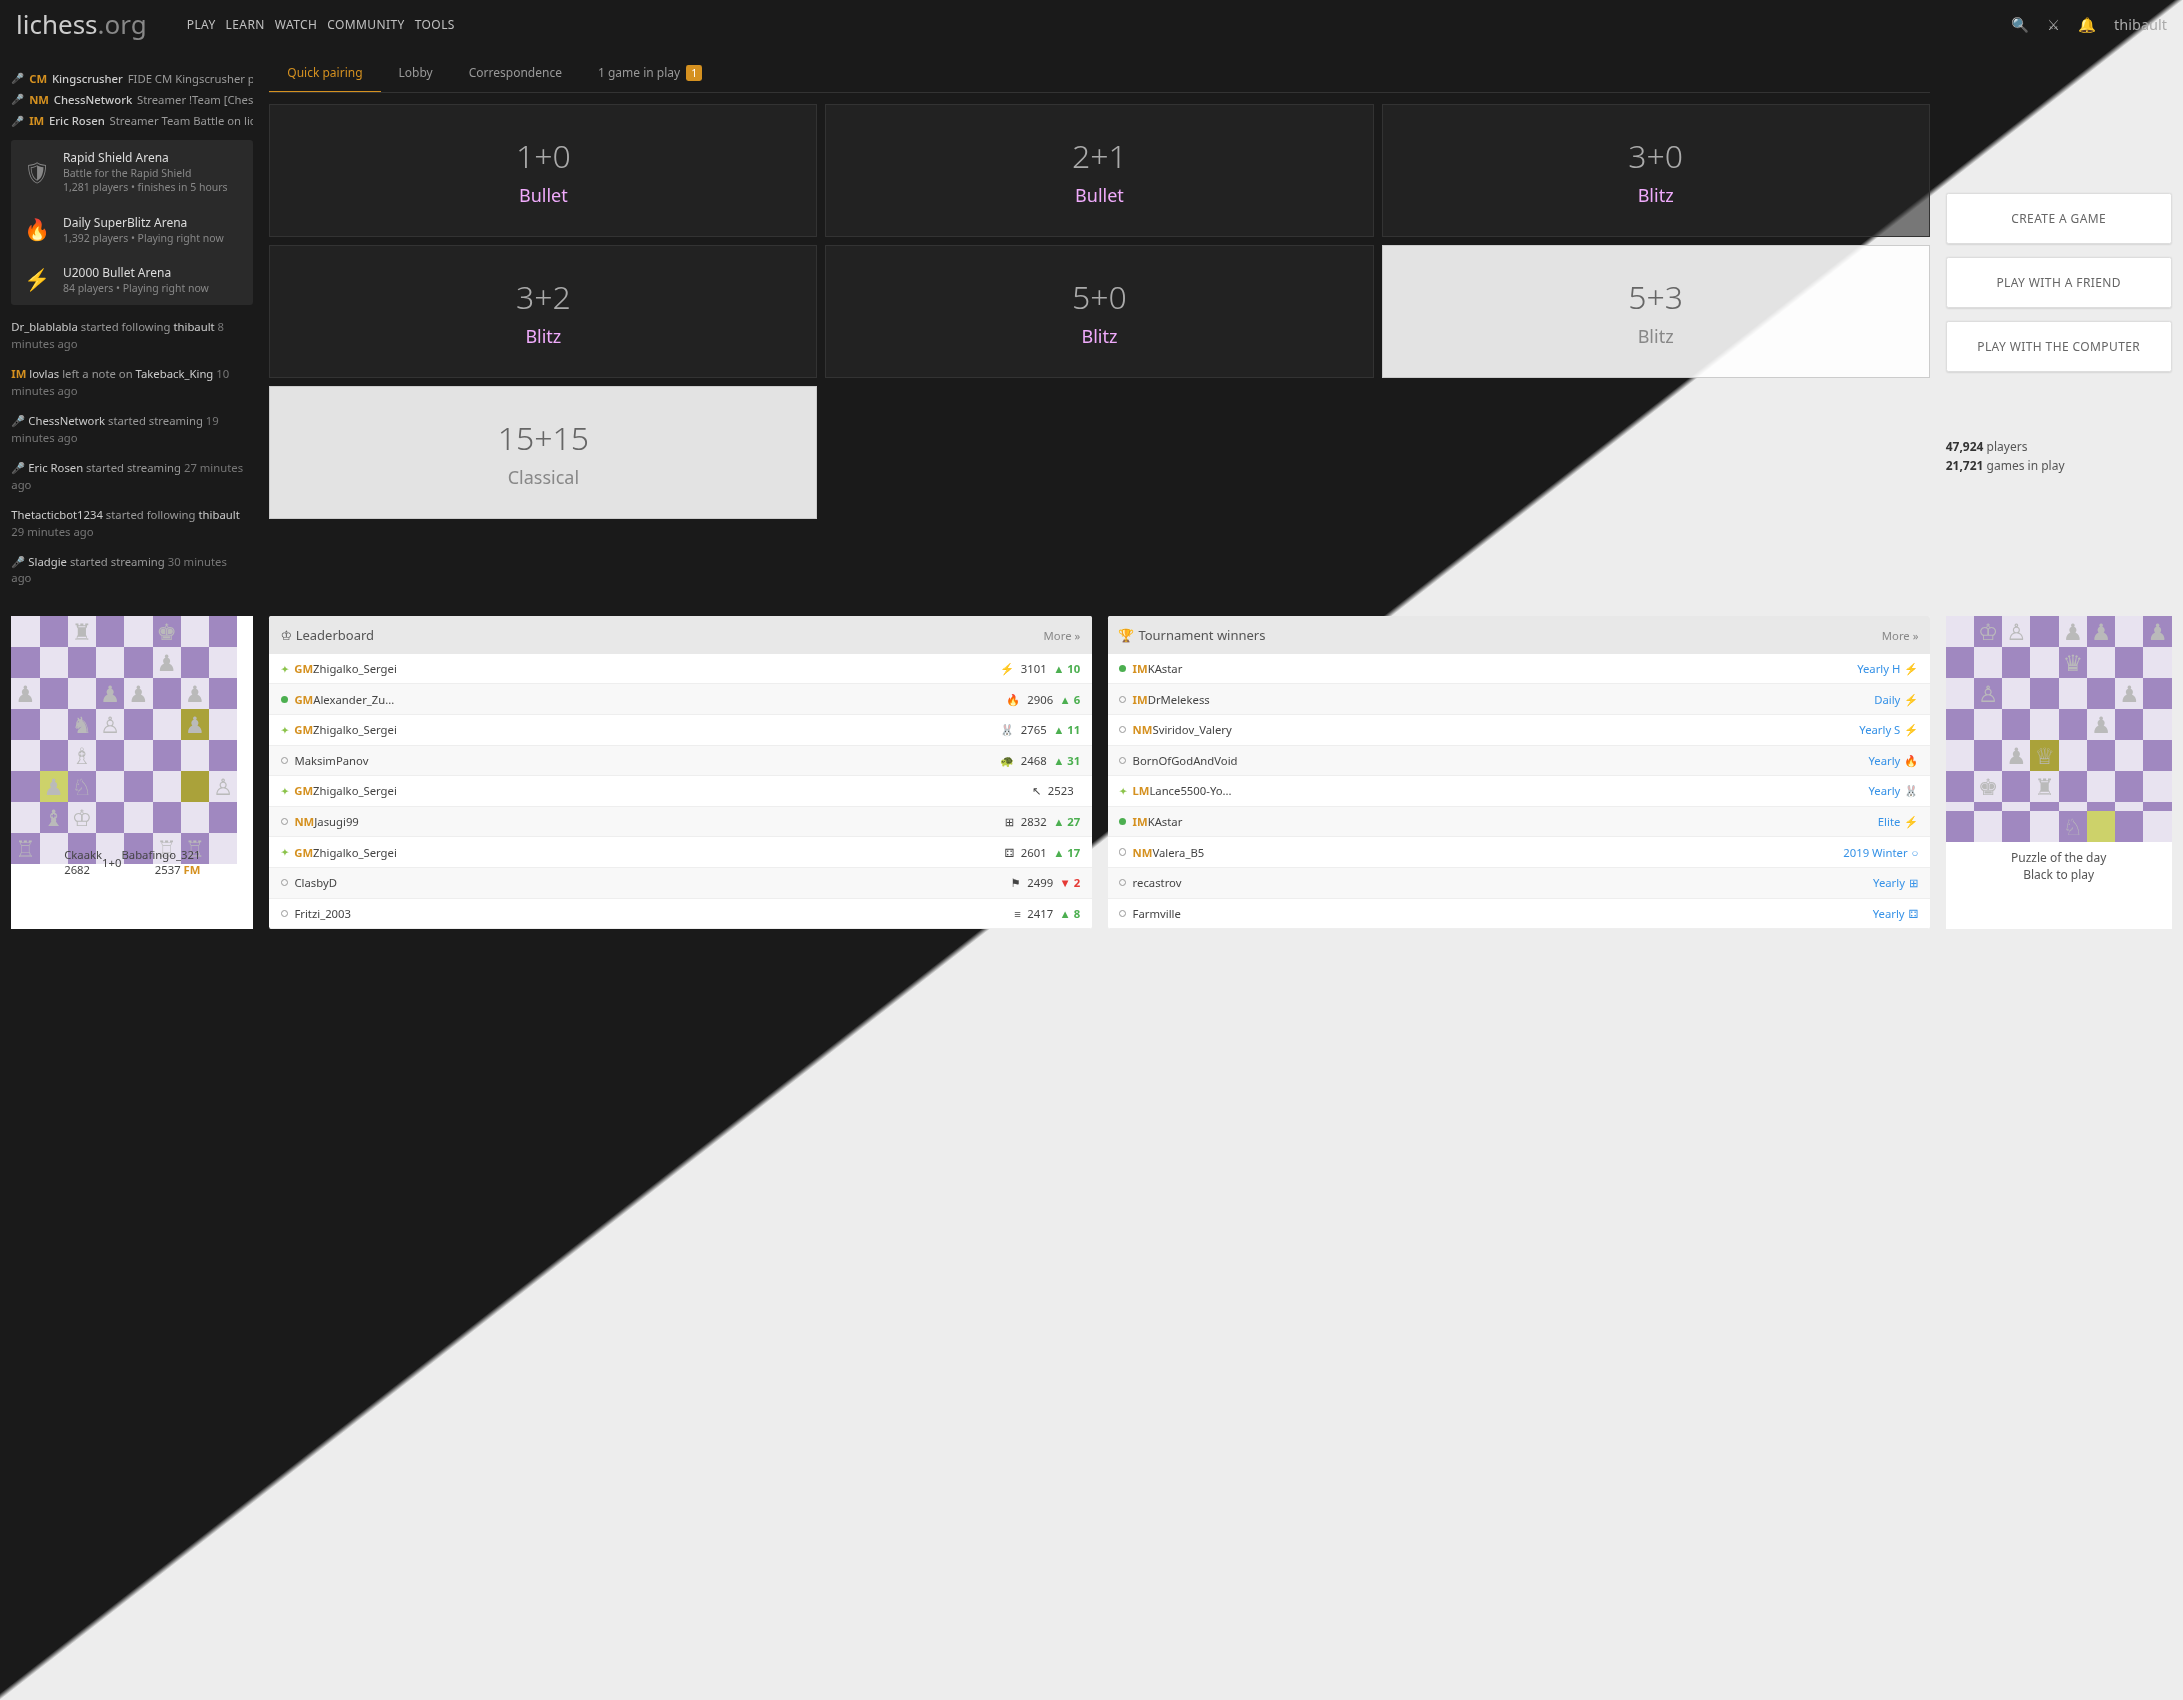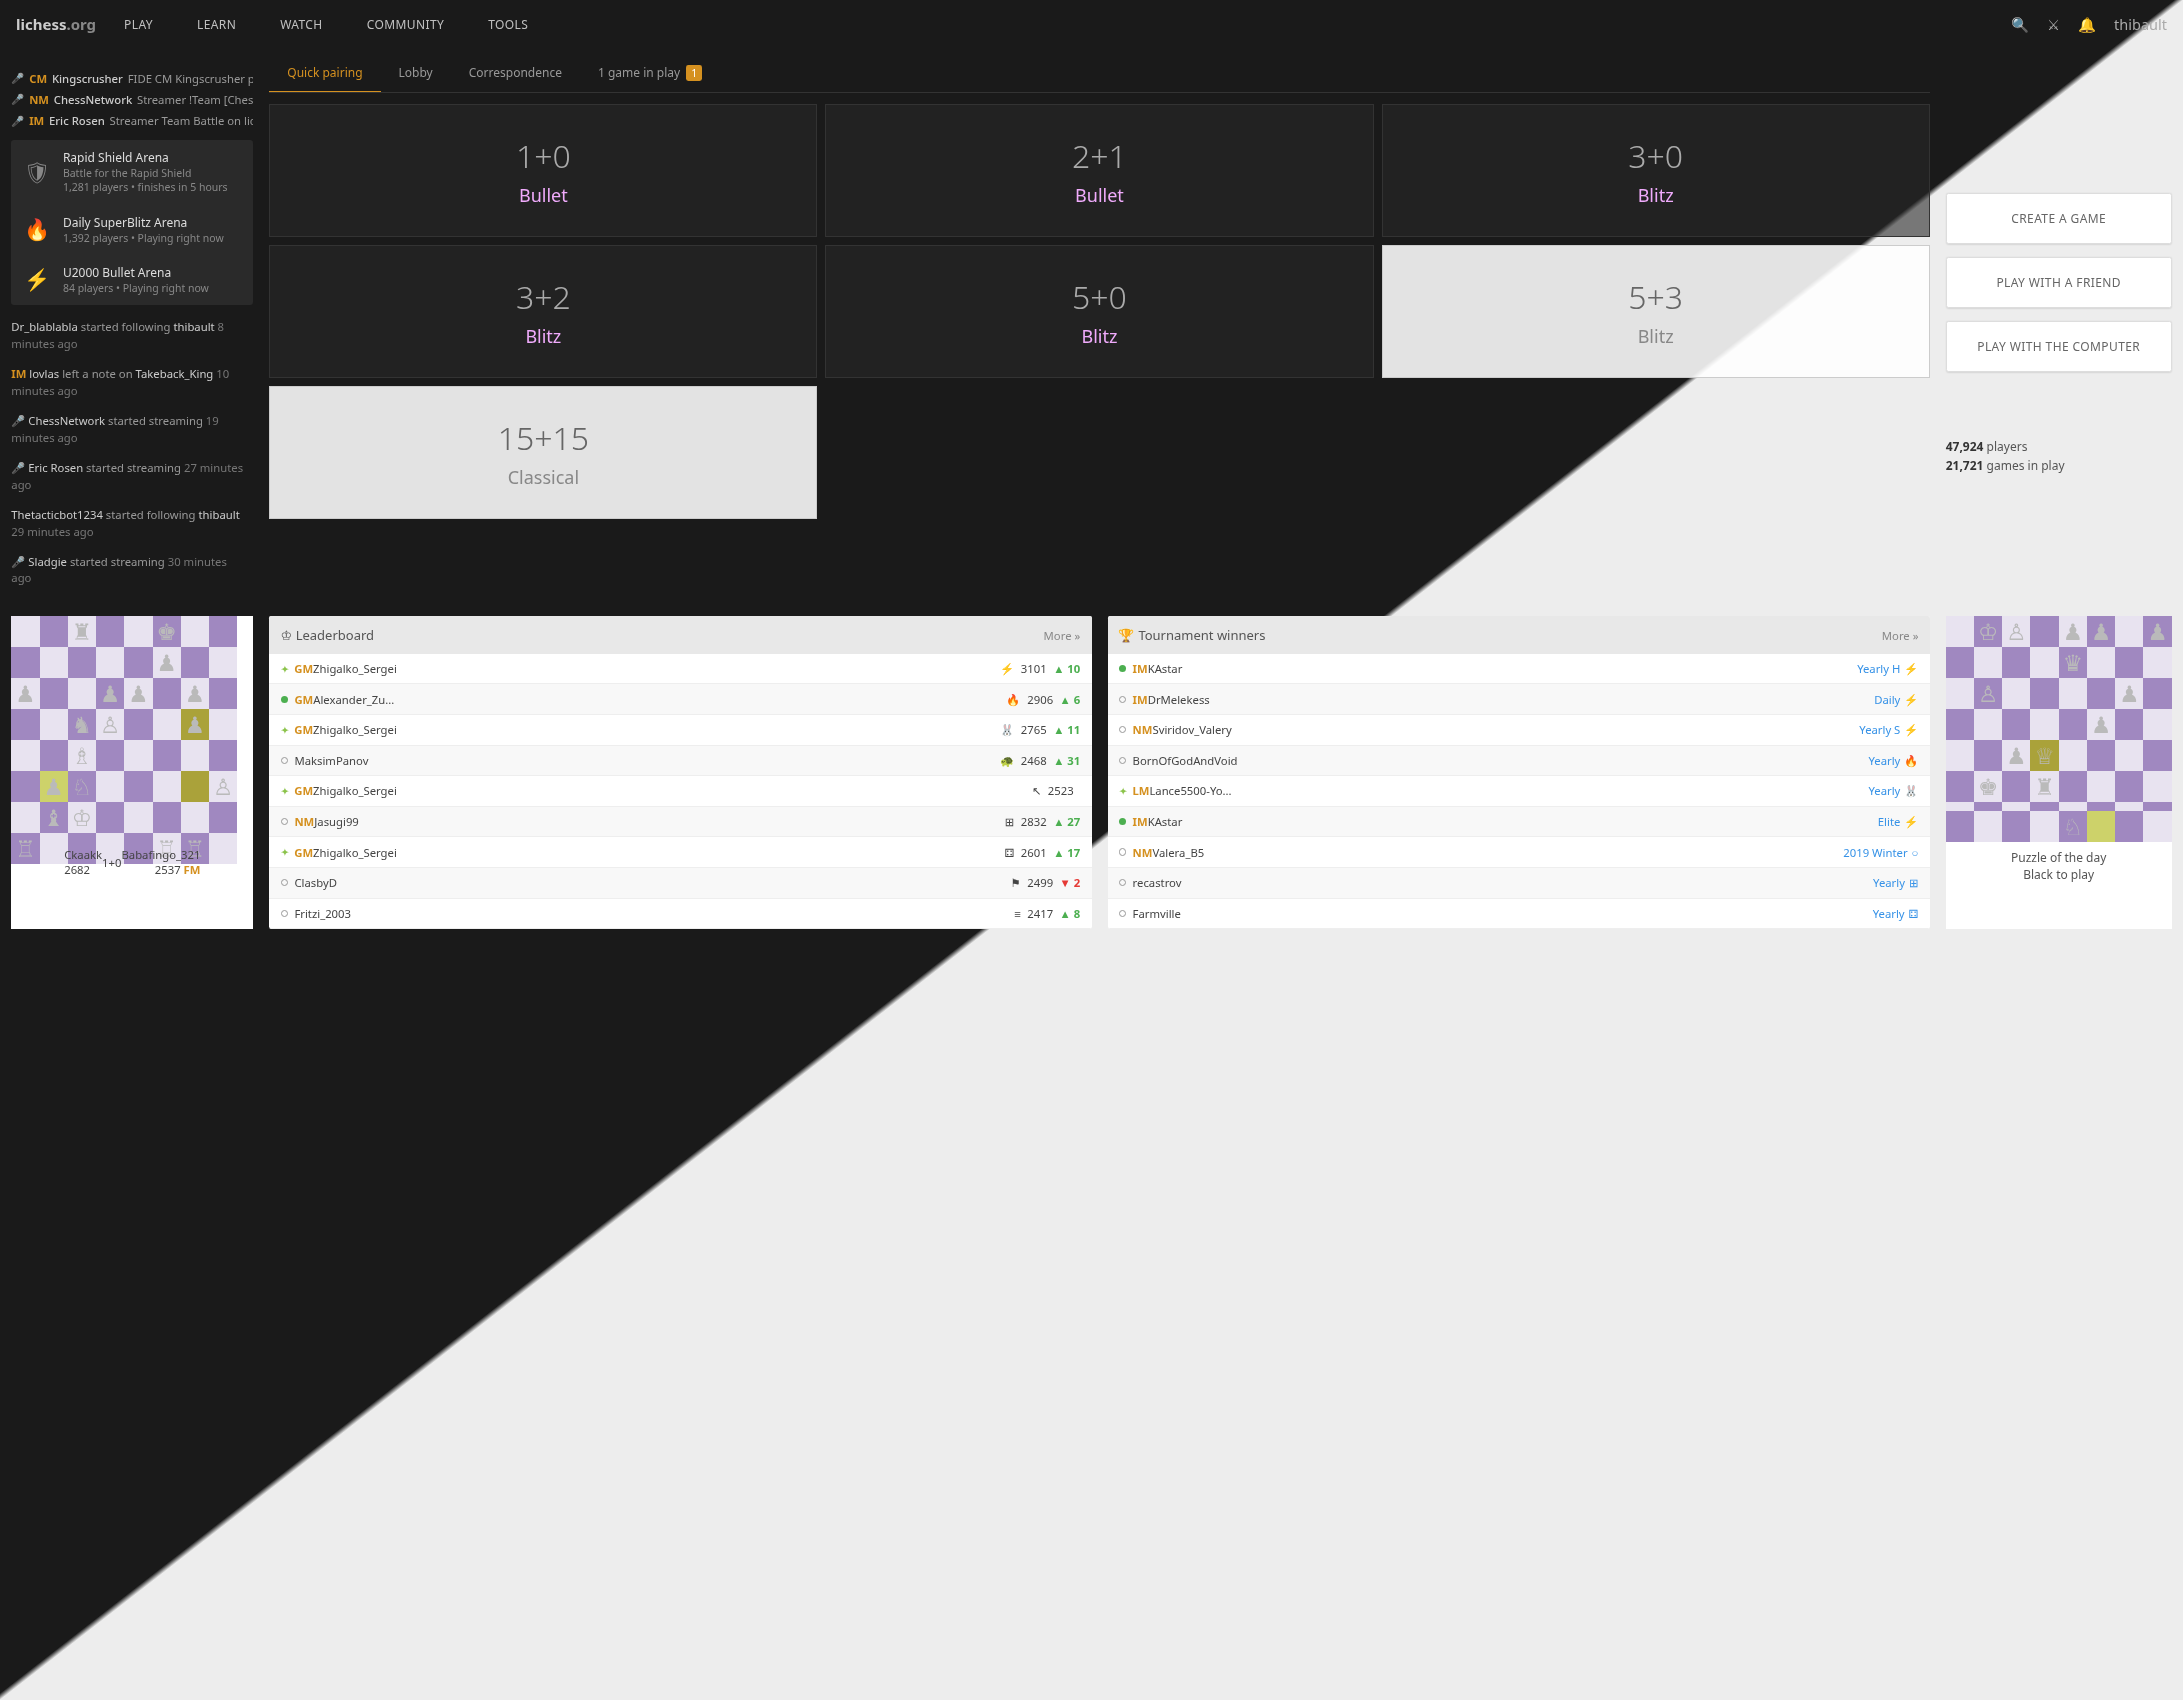--- a/index.html
+++ b/index.html
@@ -1,21 +1,21 @@
 <!DOCTYPE html>
 <html style="font-size:13px"><head>
 <meta charset="utf-8">
 <style>
 *{margin:0;padding:0;box-sizing:border-box}
 body{font-family:'Noto Sans',Helvetica,Arial,sans-serif;background:#1a1a1a;color:#bababa;font-size:11.3px;overflow-x:hidden}
 .diagonal-light{position:fixed;top:0;left:0;width:100%;height:100%;background:linear-gradient(to bottom right,transparent 0%,transparent 49.8%,#ededed 50%,#ededed 100%);z-index:-1}
 header{height:48px;display:flex;align-items:center;padding:0 16px;color:#b0b0b0}
-.logo{font-size:15px;font-weight:700;color:#ccc;margin-right:28px}
+.logo{font-size:26px;font-weight:400;color:#ccc;margin-right:40px}
 .logo .org{color:#888}
-nav{display:flex;gap:44px;flex:1}
+nav{display:flex;gap:10px;flex:1}
 nav a{color:#c0c0c0;font-size:12px;text-decoration:none;letter-spacing:0.4px}
 .header-icons{display:flex;gap:18px;align-items:center}
 .header-icons span{font-size:14.5px;cursor:pointer;color:#aaa}
 .username{color:#ddd;font-size:12px}
 .main{display:grid;grid-template-columns:242px 1fr 226px;gap:16px;padding:0 11.3px}
 .sidebar-left{padding-top:19.4px}
 .streamer{display:flex;align-items:center;gap:4.8px;padding:3.2px 0;font-size:11.3px;color:#999;white-space:nowrap;overflow:hidden;text-overflow:ellipsis}
 .mic{color:#d59120;font-size:10.5px}
 .title-cm,.title-nm,.title-im,.title-gm,.title-lm,.title-fm{font-weight:bold}
 .title-cm{color:#d59120}.title-nm{color:#d59120}.title-im{color:#d59120}.title-gm{color:#d59120}.title-fm{color:#d59120}

